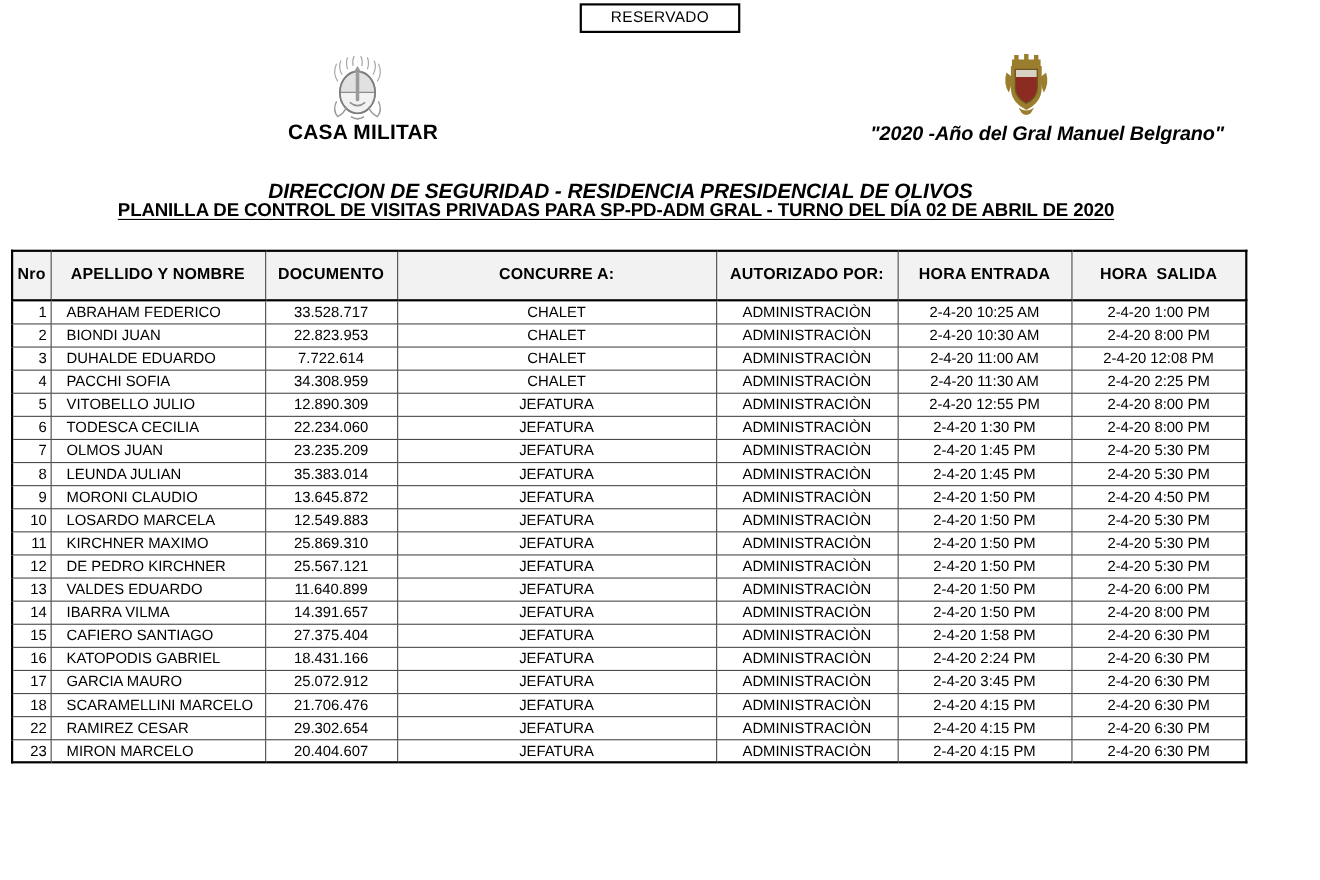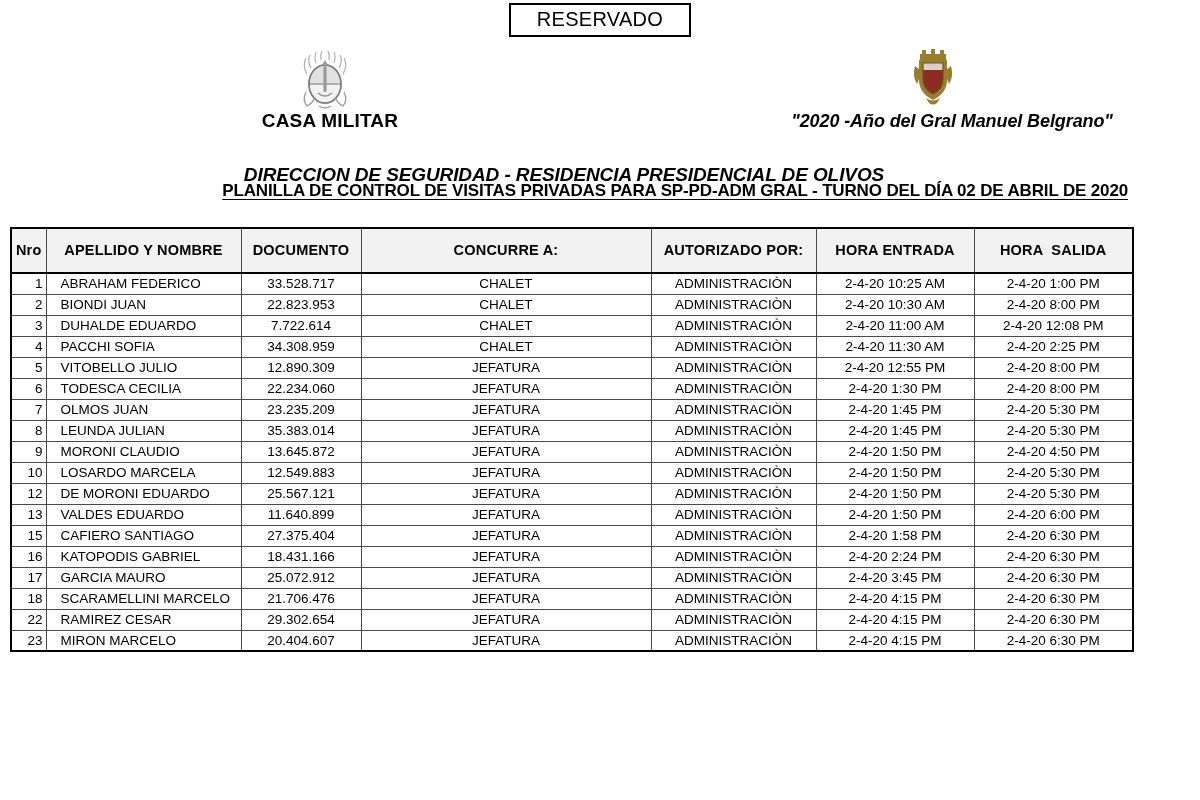--- a/index.html
+++ b/index.html
@@ -21,21 +21,21 @@
     position: absolute;
     top: 3px;
     left: 0;
     width: 1200px;
     text-align: center;
   }
   #reservado-box {
     display: inline-block;
     border: 2px solid #000;
     padding: 2px 26px 3px 26px;
-    font-size: 20px;
+    font-size: 14px;
     letter-spacing: 0.3px;
     line-height: 1.25;
     background: #fff;
   }
 
   
   .crest {
     position: absolute;
   }
   #crest-left {
@@ -80,24 +80,24 @@
     top: 111px;
     width: 500px;
     text-align: center;
     font-size: 18px;
     font-weight: bold;
     font-style: italic;
     letter-spacing: -0.1px;
   }
   #planilla-title {
     position: absolute;
-    left: 16px;
+    left: 4px;
     top: 181px;
     width: 1112px;
-    text-align: right;
+    text-align: center;
   }
   #planilla-title span {
     font-size: 17px;
     font-weight: bold;
     text-decoration: underline;
     text-underline-offset: 3px;
     letter-spacing: -0.15px;
   }
 
   
@@ -332,38 +332,56 @@
       <tr>
         <td class="c-nro">10</td>
         <td class="c-name">LOSARDO MARCELA</td>
         <td class="c-doc">12.549.883</td>
         <td class="c-conc">JEFATURA</td>
         <td class="c-auth">ADMINISTRACIÒN</td>
         <td class="c-in">2-4-20 1:50 PM</td>
         <td class="c-out">2-4-20 5:30 PM</td>
       </tr>
       <tr>
+        <td class="c-nro">11</td>
+        <td class="c-name">KIRCHNER MAXIMO</td>
+        <td class="c-doc">25.869.310</td>
+        <td class="c-conc">JEFATURA</td>
+        <td class="c-auth">ADMINISTRACIÒN</td>
+        <td class="c-in">2-4-20 1:50 PM</td>
+        <td class="c-out">2-4-20 5:30 PM</td>
+      </tr>
+      <tr>
         <td class="c-nro">12</td>
-        <td class="c-name">DE MORONI EDUARDO</td>
+        <td class="c-name">DE PEDRO KIRCHNER</td>
         <td class="c-doc">25.567.121</td>
         <td class="c-conc">JEFATURA</td>
         <td class="c-auth">ADMINISTRACIÒN</td>
         <td class="c-in">2-4-20 1:50 PM</td>
         <td class="c-out">2-4-20 5:30 PM</td>
       </tr>
       <tr>
         <td class="c-nro">13</td>
         <td class="c-name">VALDES EDUARDO</td>
         <td class="c-doc">11.640.899</td>
         <td class="c-conc">JEFATURA</td>
         <td class="c-auth">ADMINISTRACIÒN</td>
         <td class="c-in">2-4-20 1:50 PM</td>
         <td class="c-out">2-4-20 6:00 PM</td>
       </tr>
       <tr>
+        <td class="c-nro">14</td>
+        <td class="c-name">IBARRA VILMA</td>
+        <td class="c-doc">14.391.657</td>
+        <td class="c-conc">JEFATURA</td>
+        <td class="c-auth">ADMINISTRACIÒN</td>
+        <td class="c-in">2-4-20 1:50 PM</td>
+        <td class="c-out">2-4-20 8:00 PM</td>
+      </tr>
+      <tr>
         <td class="c-nro">15</td>
         <td class="c-name">CAFIERO SANTIAGO</td>
         <td class="c-doc">27.375.404</td>
         <td class="c-conc">JEFATURA</td>
         <td class="c-auth">ADMINISTRACIÒN</td>
         <td class="c-in">2-4-20 1:58 PM</td>
         <td class="c-out">2-4-20 6:30 PM</td>
       </tr>
       <tr>
         <td class="c-nro">16</td>

